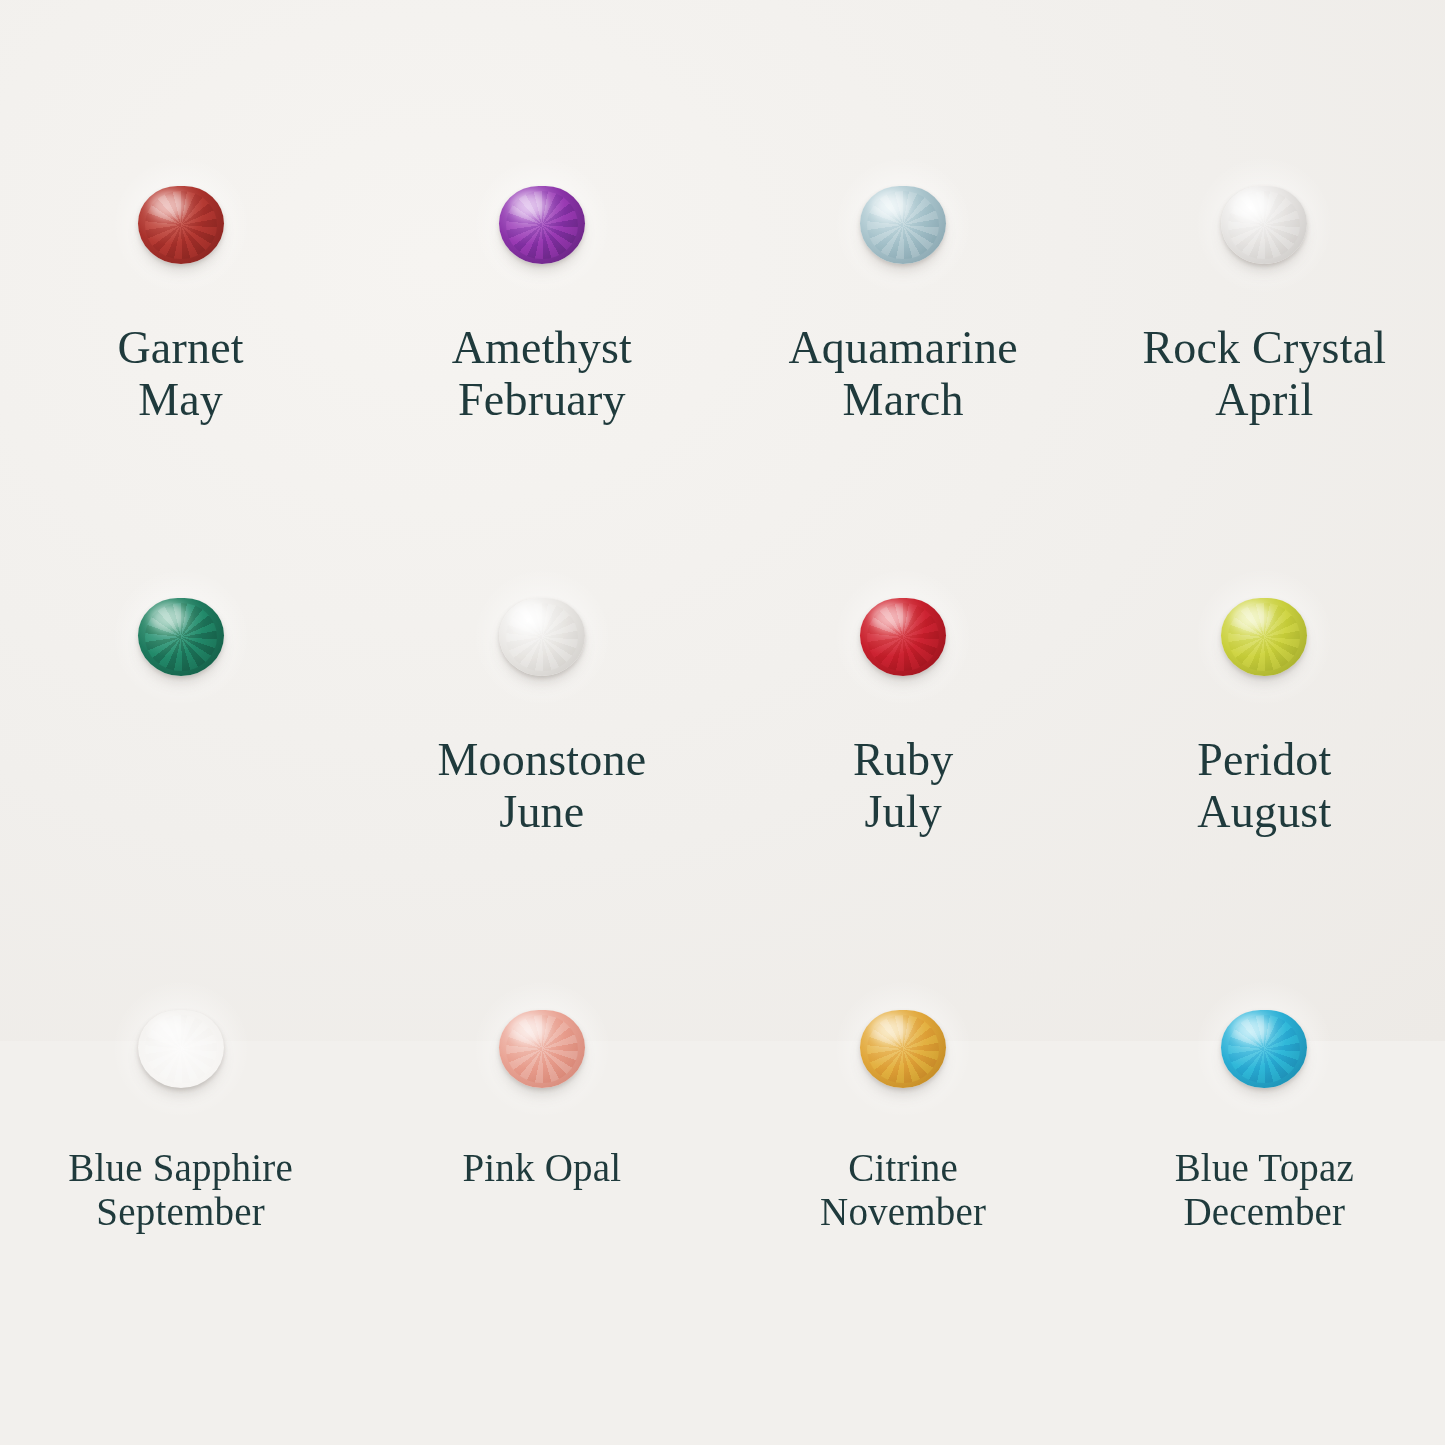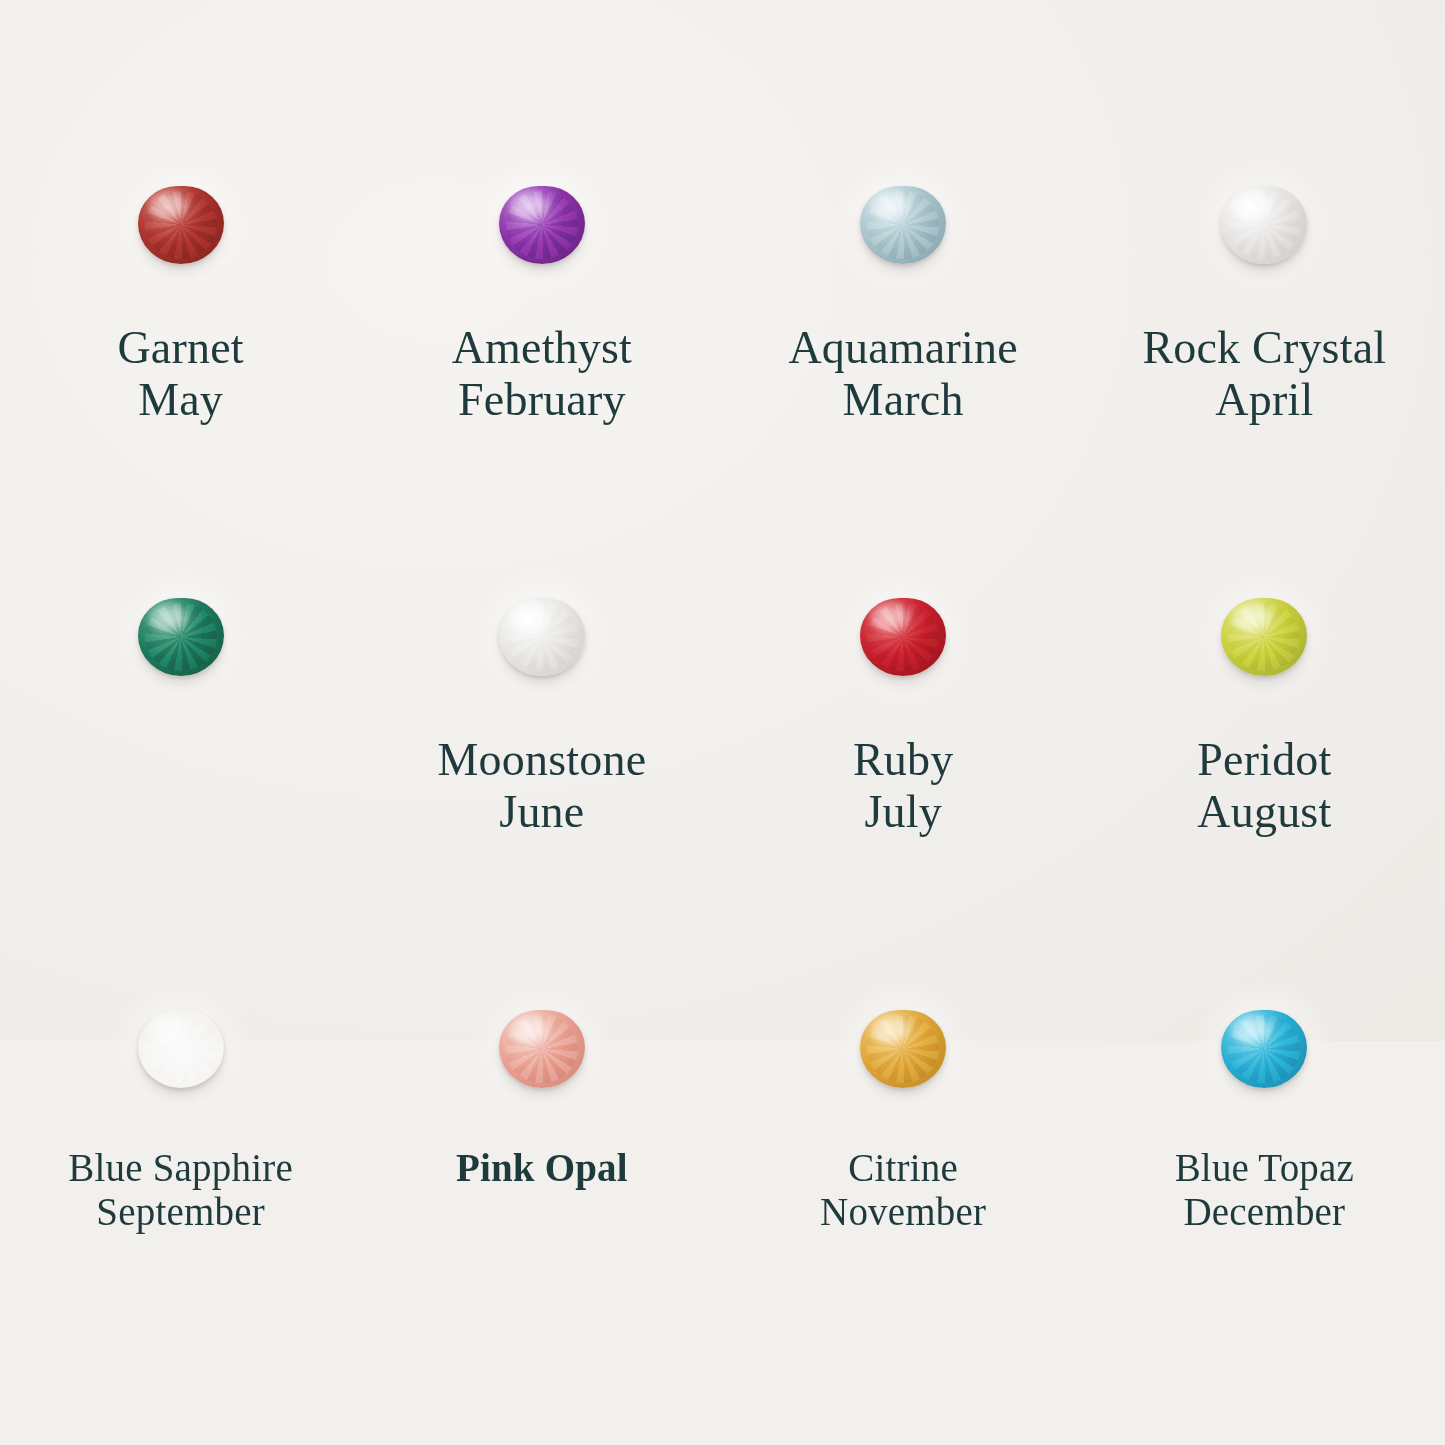--- a/index.html
+++ b/index.html
@@ -208,21 +208,21 @@
         <span class="gem-name">Blue Sapphire</span>
         <span class="gem-month">September</span>
       </div>
     </div>
 
     <div class="cell row3">
       <div class="stone-wrap">
         <div class="halo"></div>
         <div class="stone" id="stone-9" style="background: radial-gradient(circle at 34% 28%, rgb(248, 214, 205) 0%, rgb(233, 163, 148) 46%, rgb(207, 127, 111) 100%);"></div>
       </div>
-      <div class="labels" style="color: rgb(31, 58, 60); font-weight: bold;">
+      <div class="labels" style="color: rgb(31, 58, 60);">
         <span class="gem-name">Pink Opal</span>
       </div>
     </div>
 
     <div class="cell row3">
       <div class="stone-wrap">
         <div class="halo"></div>
         <div class="stone" id="stone-10" style="background: radial-gradient(circle at 34% 28%, rgb(245, 212, 138) 0%, rgb(224, 166, 58) 46%, rgb(182, 127, 28) 100%);"></div>
       </div>
       <div class="labels" style="color: rgb(31, 58, 60);">

